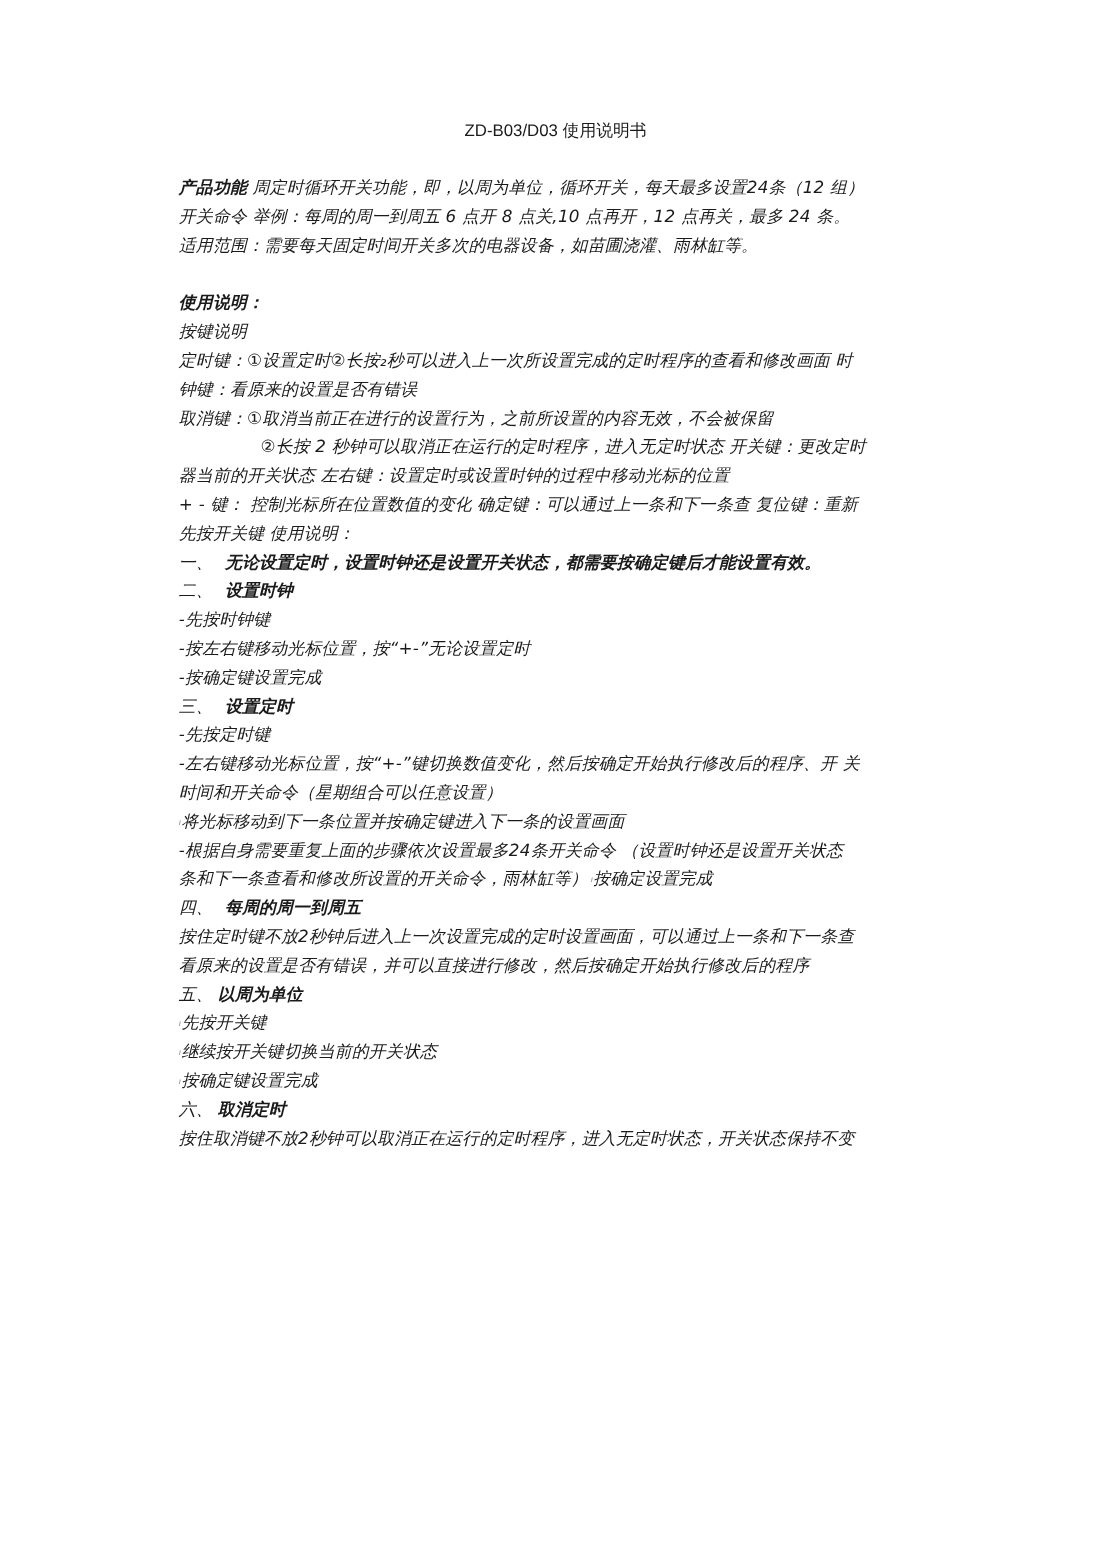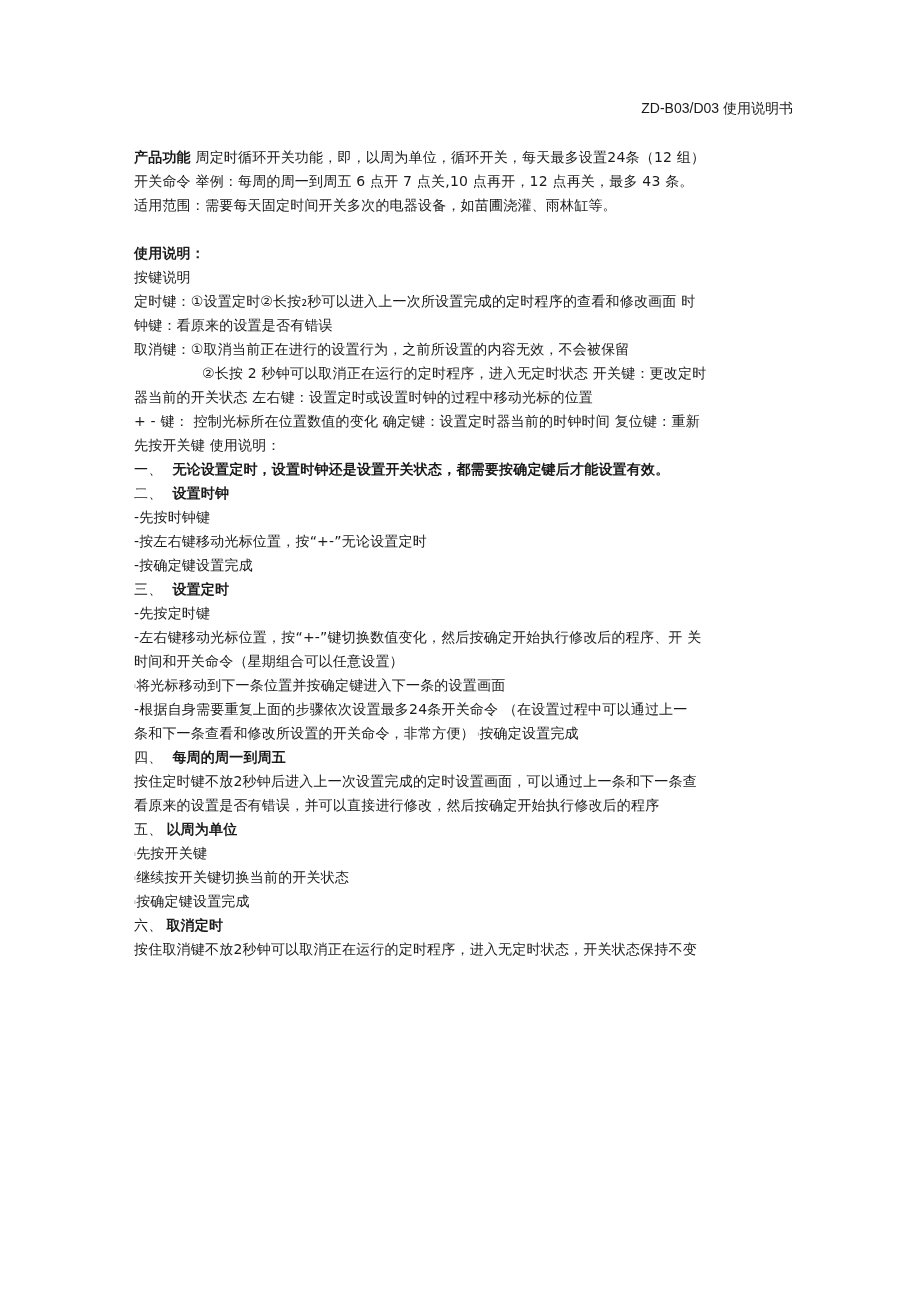--- a/index.html
+++ b/index.html
@@ -1,71 +1,71 @@
 <!DOCTYPE html>
 <html><head>
 <meta charset="utf-8">
 <style>
   html, body { margin: 0; padding: 0; background: #ffffff; }
   body { width: 920px; height: 1302px; position: relative; overflow: hidden;
          font-family: "DejaVu Sans", "Liberation Sans", sans-serif; color: #1a1a1a; }
   .page { position: absolute; left: 133px; top: 0; width: 660px; }
-  .title { position: absolute; top: 100px; left: 0; width: 660px; text-align: right;
+  .title { position: absolute; top: 100px; left: 0; width: 660px; text-align: center;
            font-size: 14px; font-family: "Liberation Sans", sans-serif; }
-  .line { position: absolute; left: 1px; font-size: 14px; line-height: 24px; white-space: nowrap;
-          letter-spacing: 0.2px; }
+  .line { position: absolute; left: 16px; font-size: 14px; line-height: 24px; white-space: nowrap;
+          letter-spacing: 0.2px; font-style: italic; }
   .b { font-weight: bold; }
   .tick { font-size: 7px; color: #888; vertical-align: middle; }
   .indent { padding-left: 68px; }
   .sp { display: inline-block; width: 10px; }
 </style>
 </head>
 <body>
 
 <div class="page">
   <div class="title">ZD-B03/D03 使用说明书</div>
 
   <div class="line" style="top:145px">
     <span class="b">产品功能</span>
     <span>周定时循环开关功能，即，以周为单位，循环开关，每天最多设置24条（12 组）</span>
   </div>
-  <div class="line" style="top:169px">开关命令  举例：每周的周一到周五  6 点开  7 点关,10 点再开，12 点再关，最多  43 条。</div>
+  <div class="line" style="top:169px">开关命令  举例：每周的周一到周五  6 点开  8 点关,10 点再开，12 点再关，最多  24 条。</div>
   <div class="line" style="top:193px">适用范围：需要每天固定时间开关多次的电器设备，如苗圃浇灌、雨林缸等。</div>
 
   <div class="line b" style="top:241px">使用说明：</div>
   <div class="line" style="top:265px">按键说明</div>
   <div class="line" style="top:289px">定时键：①设置定时②长按₂秒可以进入上一次所设置完成的定时程序的查看和修改画面  时</div>
   <div class="line" style="top:313px">钟键：看原来的设置是否有错误</div>
   <div class="line" style="top:337px">取消键：①取消当前正在进行的设置行为，之前所设置的内容无效，不会被保留</div>
   <div class="line indent" style="top:361px">②长按  2 秒钟可以取消正在运行的定时程序，进入无定时状态  开关键：更改定时</div>
   <div class="line" style="top:385px">器当前的开关状态  左右键：设置定时或设置时钟的过程中移动光标的位置</div>
-  <div class="line" style="top:409px">+ - 键：  控制光标所在位置数值的变化  确定键：设置定时器当前的时钟时间  复位键：重新</div>
+  <div class="line" style="top:409px">+ - 键：  控制光标所在位置数值的变化  确定键：可以通过上一条和下一条查  复位键：重新</div>
   <div class="line" style="top:433px">先按开关键  使用说明：</div>
 
   <div class="line b" style="top:457px">
     <span style="font-weight:normal">一、</span><span class="sp"></span><span>无论设置定时，设置时钟还是设置开关状态，都需要按确定键后才能设置有效。</span>
   </div>
 
   <div class="line b" style="top:481px">
     <span style="font-weight:normal">二、</span><span class="sp"></span><span>设置时钟</span>
   </div>
   <div class="line" style="top:505px">-先按时钟键</div>
   <div class="line" style="top:529px">-按左右键移动光标位置，按“+-”无论设置定时</div>
   <div class="line" style="top:553px">-按确定键设置完成</div>
 
   <div class="line b" style="top:577px">
     <span style="font-weight:normal">三、</span><span class="sp"></span><span>设置定时</span>
   </div>
   <div class="line" style="top:601px">-先按定时键</div>
   <div class="line" style="top:625px">-左右键移动光标位置，按“+-”键切换数值变化，然后按确定开始执行修改后的程序、开  关</div>
   <div class="line" style="top:649px">时间和开关命令（星期组合可以任意设置）</div>
   <div class="line" style="top:673px"><span class="tick">ı</span><span>将光标移动到下一条位置并按确定键进入下一条的设置画面</span></div>
-  <div class="line" style="top:697px">-根据自身需要重复上面的步骤依次设置最多24条开关命令  （在设置过程中可以通过上一</div>
+  <div class="line" style="top:697px">-根据自身需要重复上面的步骤依次设置最多24条开关命令  （设置时钟还是设置开关状态</div>
   <div class="line" style="top:721px">
-    <span>条和下一条查看和修改所设置的开关命令，非常方便）</span><span class="tick">&nbsp;ı</span><span>按确定设置完成</span>
+    <span>条和下一条查看和修改所设置的开关命令，雨林缸等）</span><span class="tick">&nbsp;ı</span><span>按确定设置完成</span>
   </div>
 
   <div class="line b" style="top:745px">
     <span style="font-weight:normal">四、</span><span class="sp"></span><span>每周的周一到周五</span>
   </div>
   <div class="line" style="top:769px">按住定时键不放2秒钟后进入上一次设置完成的定时设置画面，可以通过上一条和下一条查</div>
   <div class="line" style="top:793px">看原来的设置是否有错误，并可以直接进行修改，然后按确定开始执行修改后的程序</div>
 
   <div class="line b" style="top:817px">
     <span style="font-weight:normal">五、</span><span style="display:inline-block;width:4px"></span><span>以周为单位</span>

